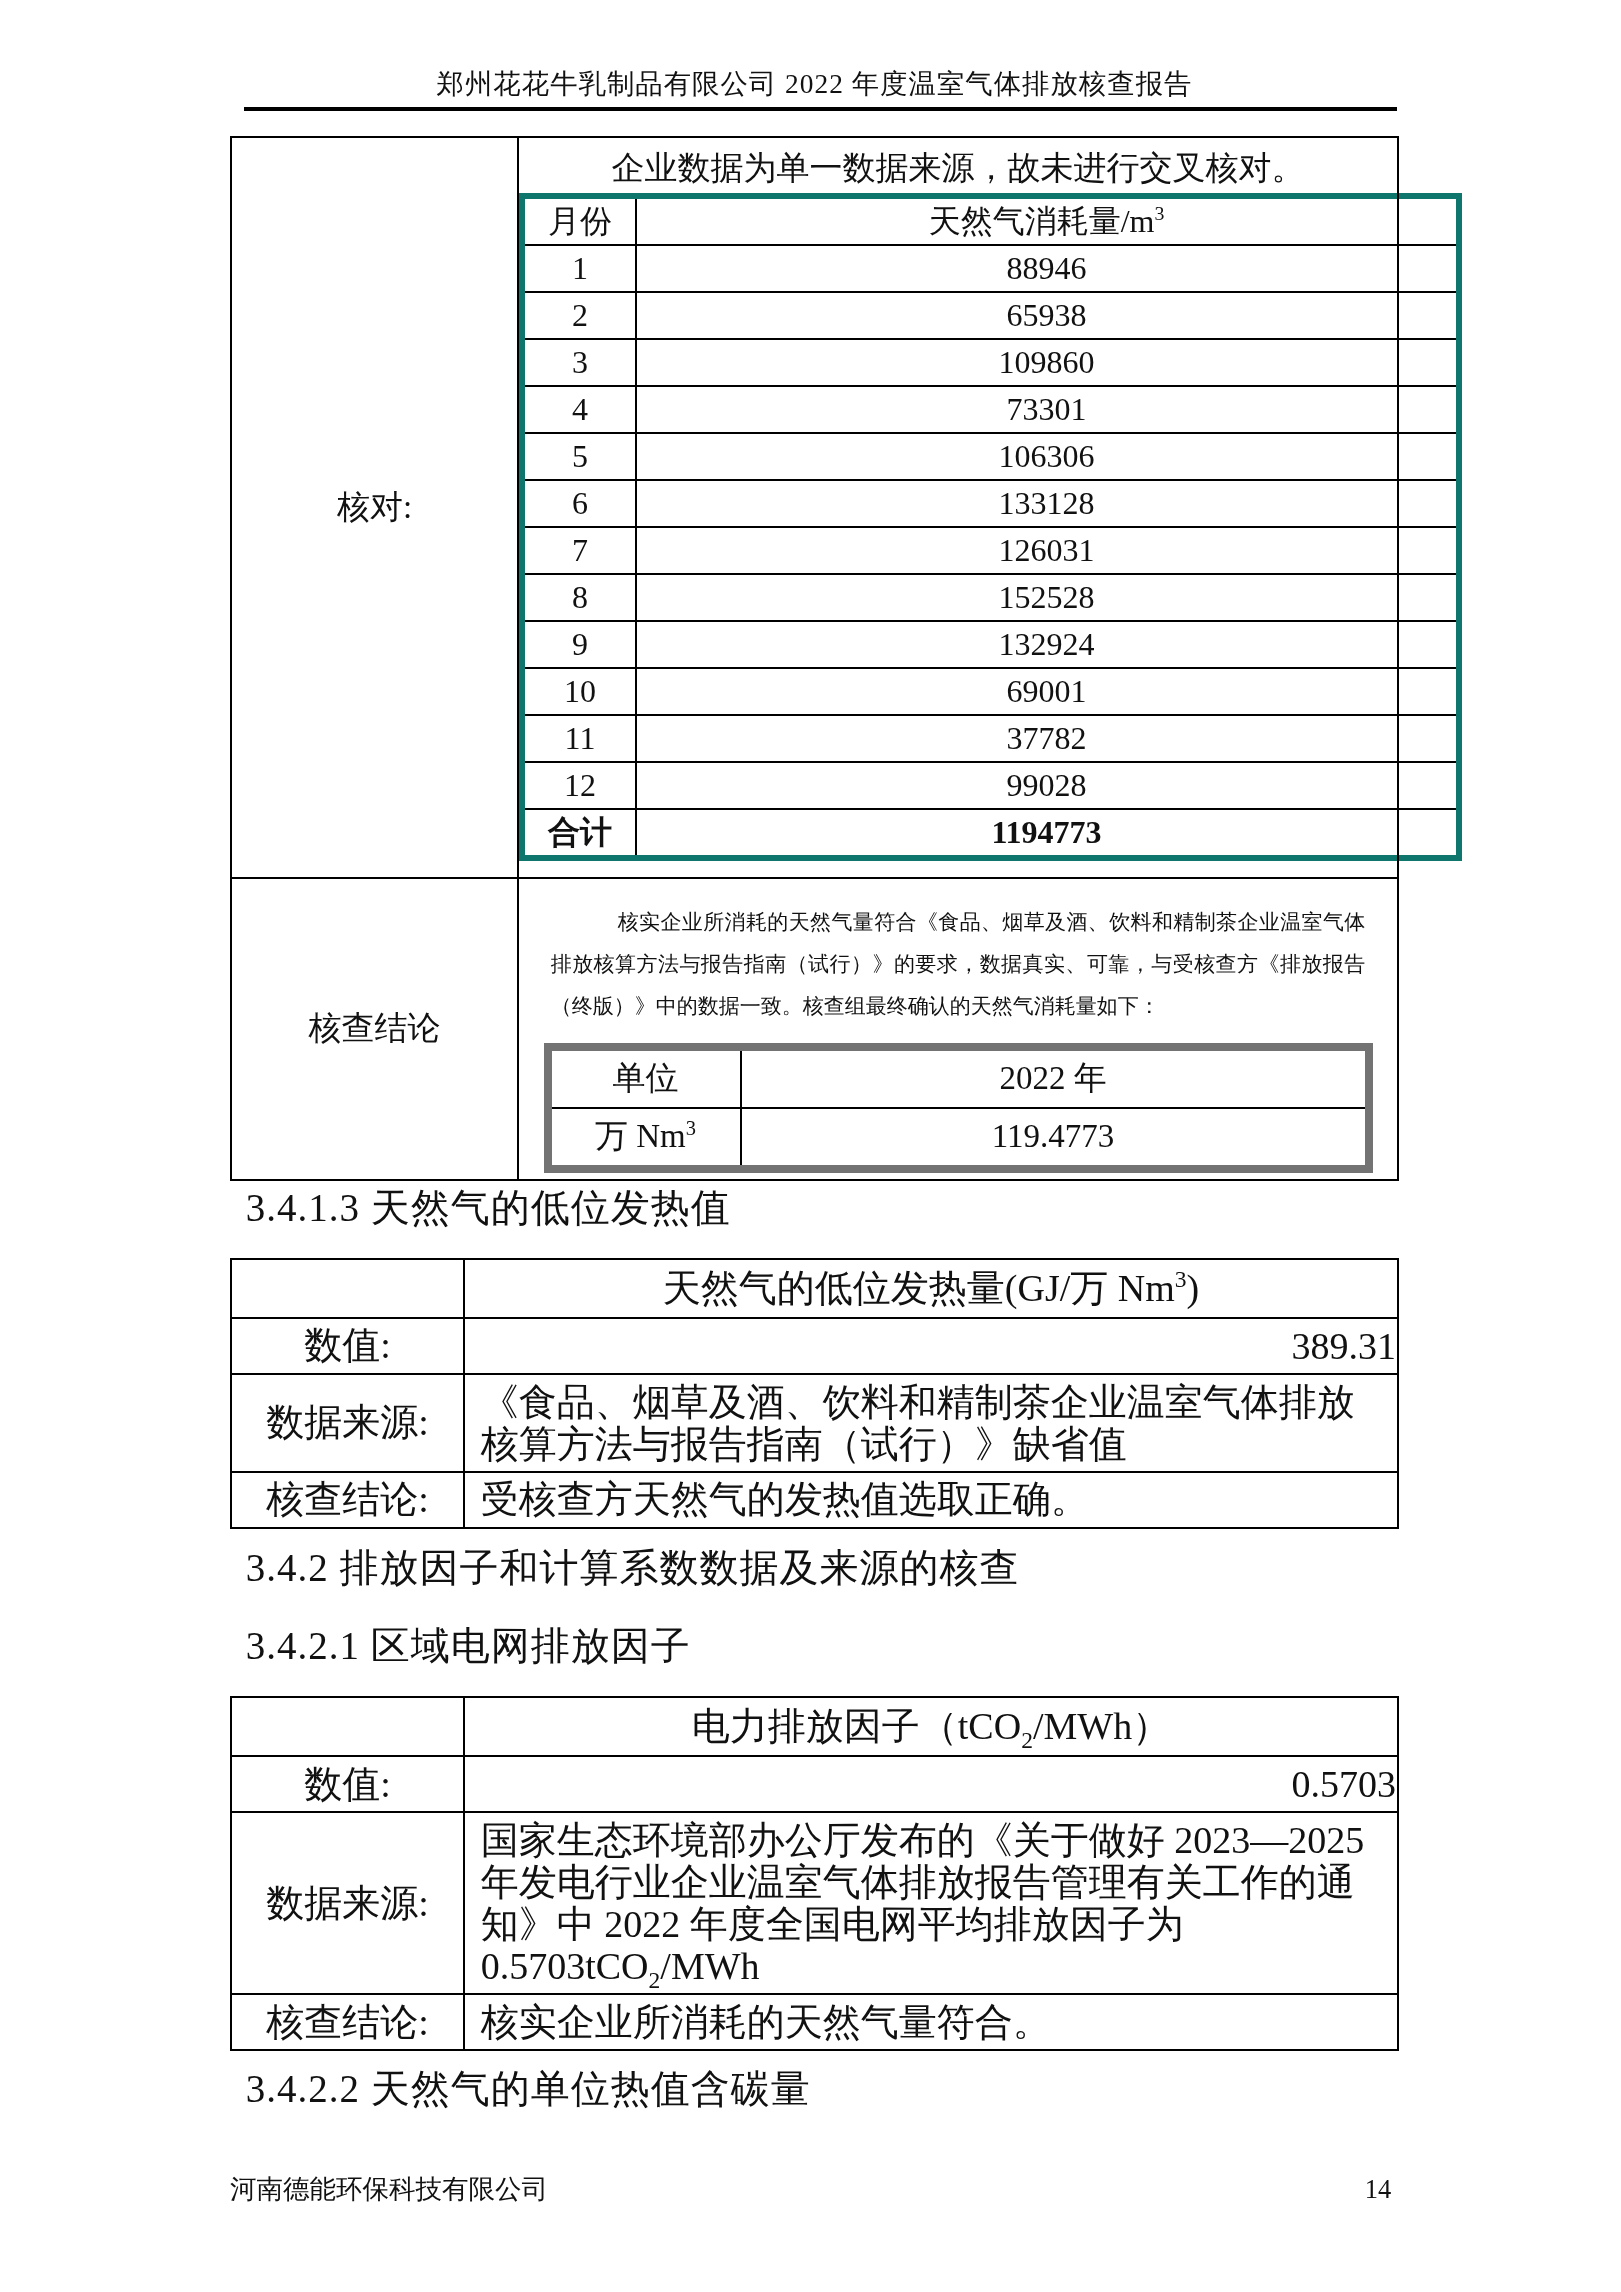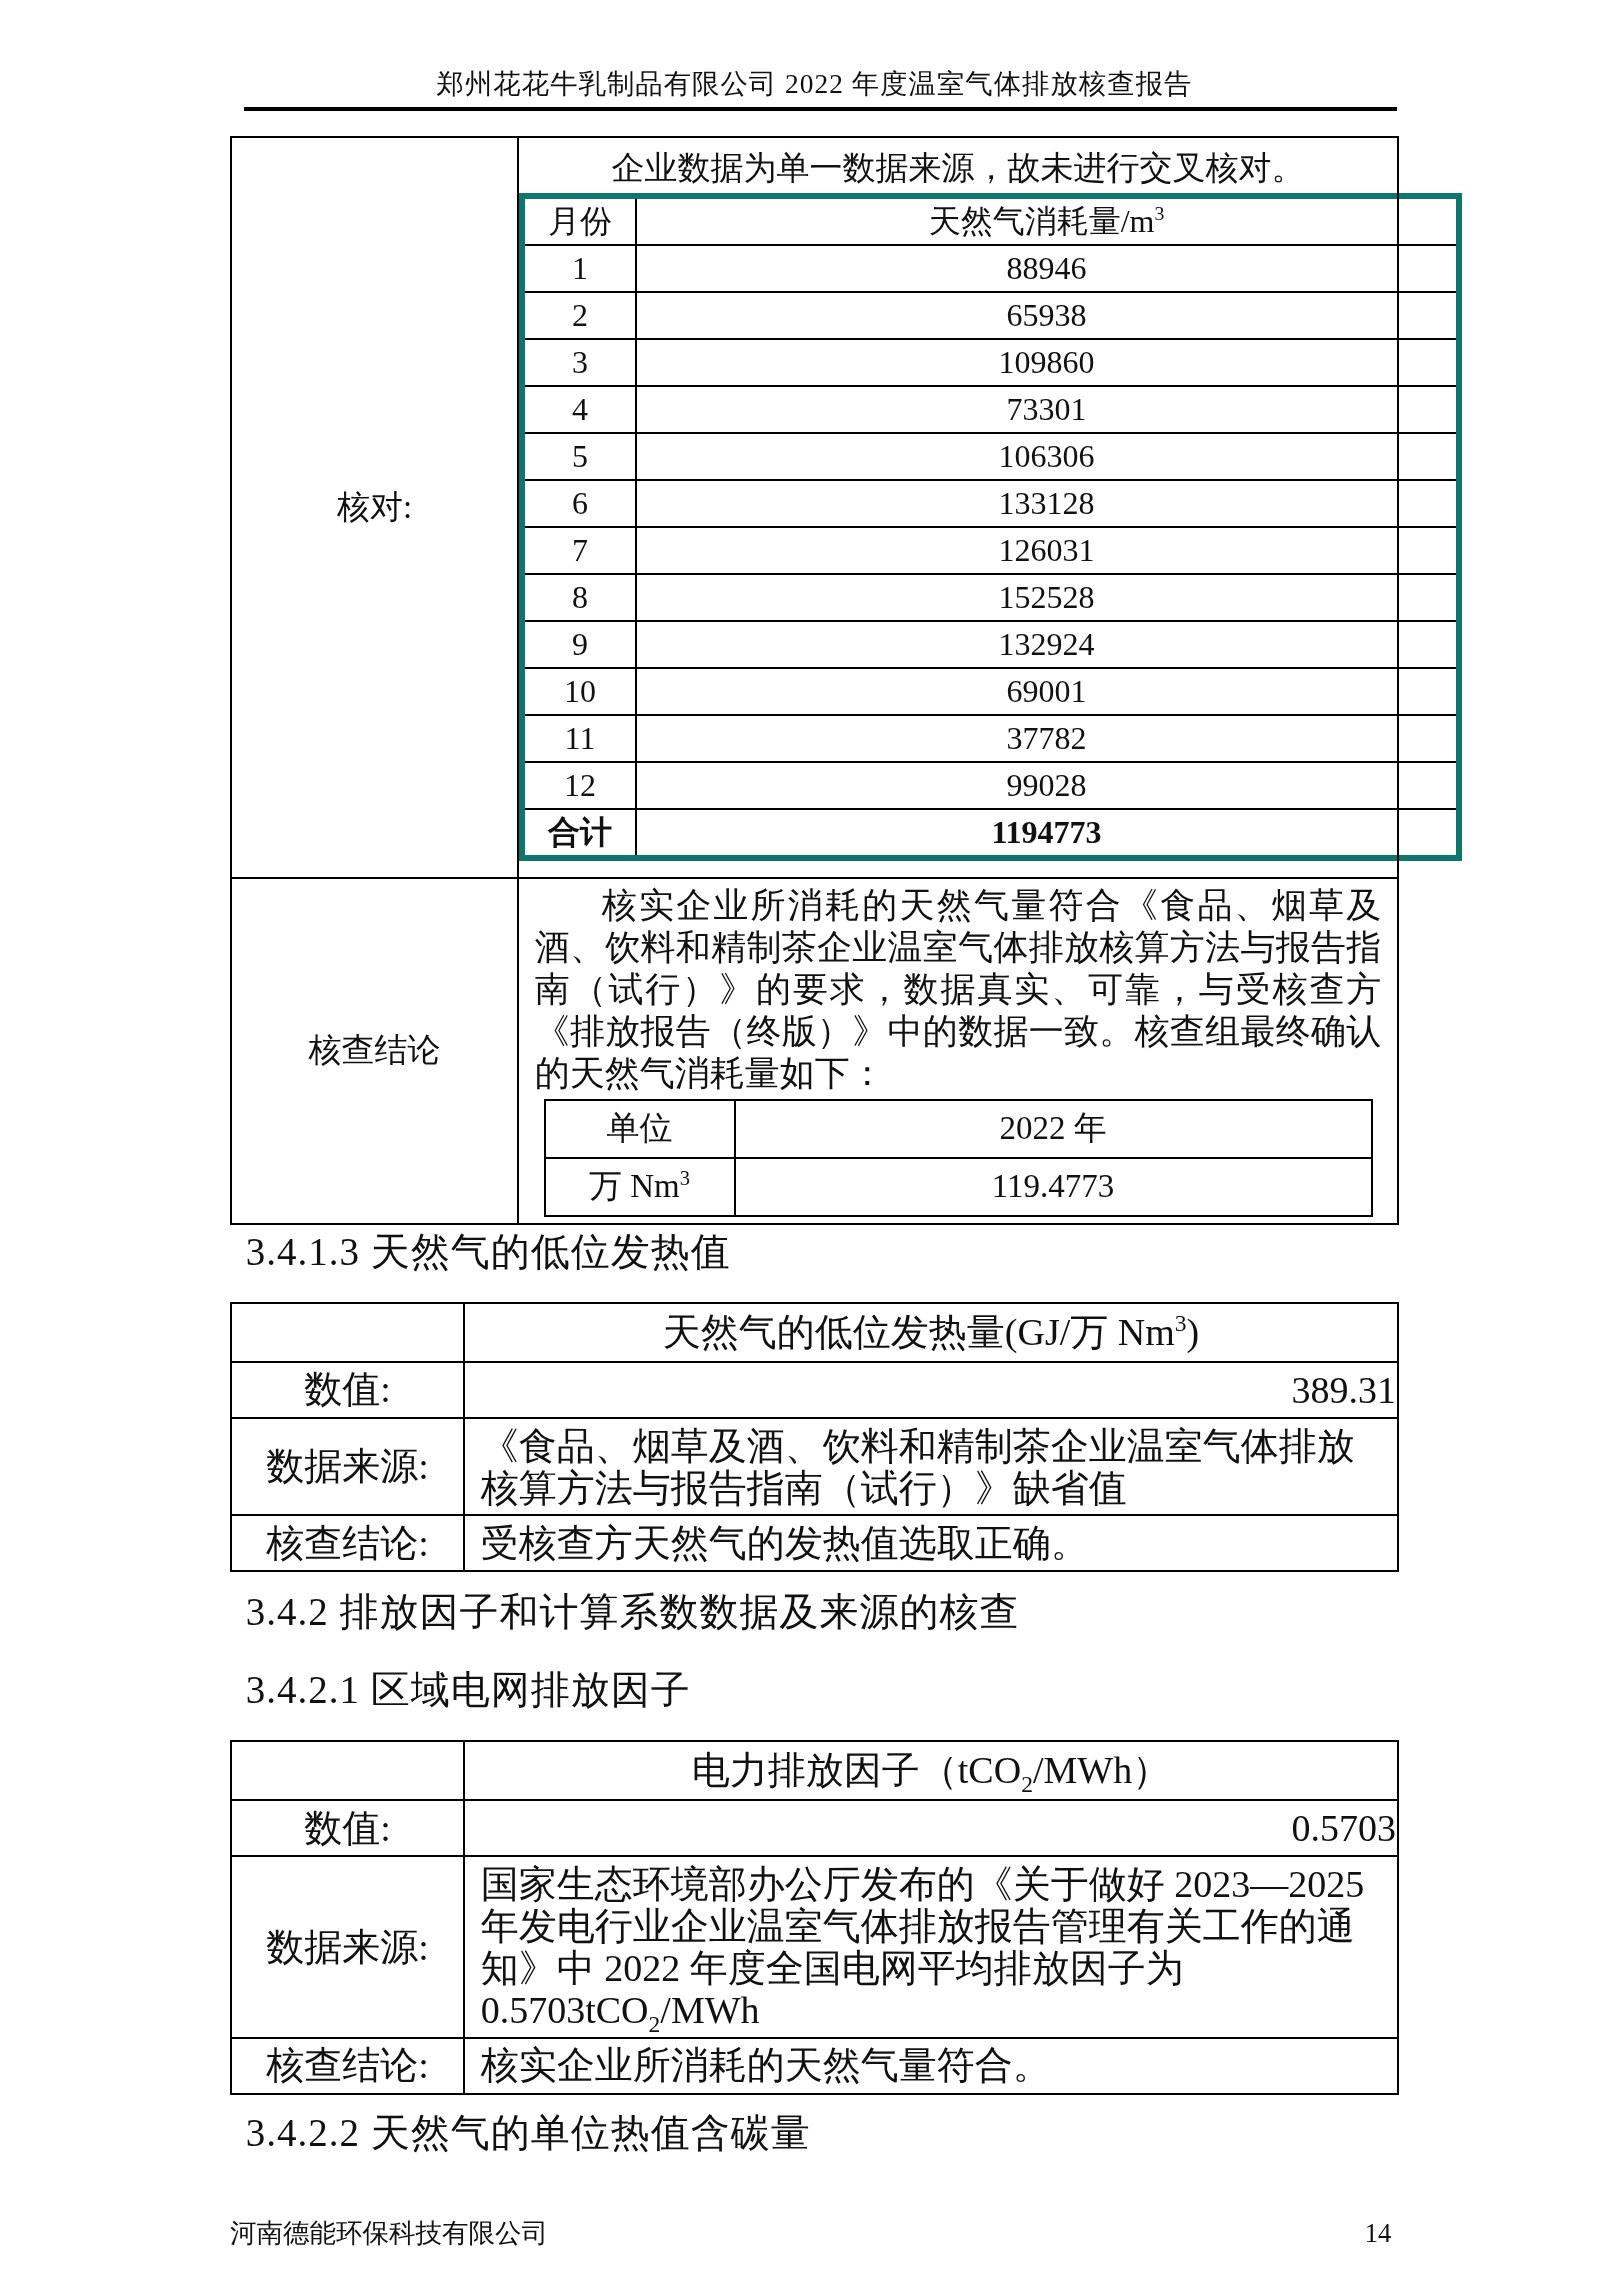--- a/index.html
+++ b/index.html
@@ -38,26 +38,26 @@
 
   .note { text-align:center; font-size:33px; line-height:45px; }
 
   table.months { width:943px; margin:2px auto 8px auto; font-size:32px; border:6px solid #0f766e; }
   table.months td { border:2px solid #000; height:43px; text-align:center; line-height:1.05; }
   table.months .c-month { width:108px; }
   table.months tr.total-row td { font-weight:bold; }
 
   .conclusion-cell { vertical-align:top; padding:5.9px 15.7px 5.9px 15.7px; }
   .para {
-    margin:0;
-    font-size:35px; line-height:42px;
+    margin:16px;
+    font-size:21px; line-height:42px;
     text-align:justify;
     text-indent:67px;
   }
-  table.units { width:829px; margin:3.9px auto 0 auto; font-size:33px; border:2px solid #737373; }
+  table.units { width:829px; margin:3.9px auto 0 auto; font-size:33px; border:8px solid #737373; }
   table.units td { border:2px solid #000; height:54px; text-align:center; }
   table.units .c-unit { width:186px; }
 
   
   h3.section {
     font-weight:normal;
     font-size:39px;
     line-height:47px;
     margin:0 0 0 15.7px;
     letter-spacing:1px;

